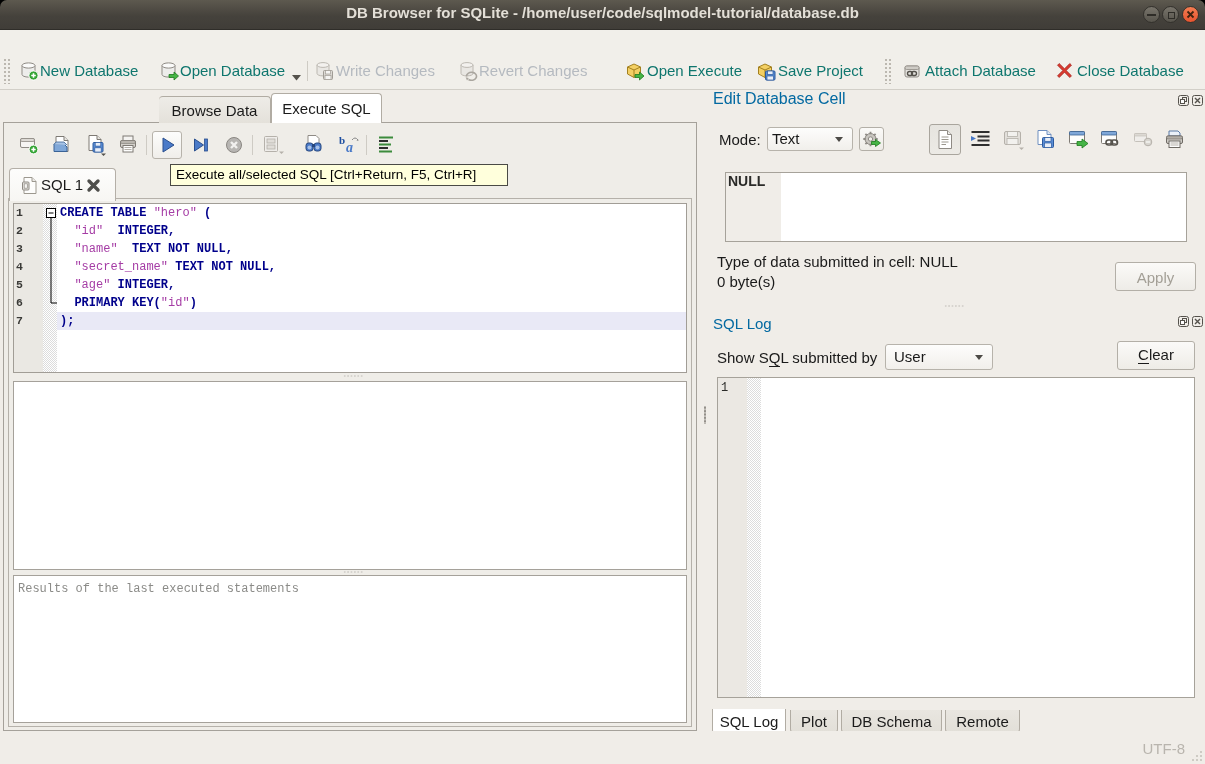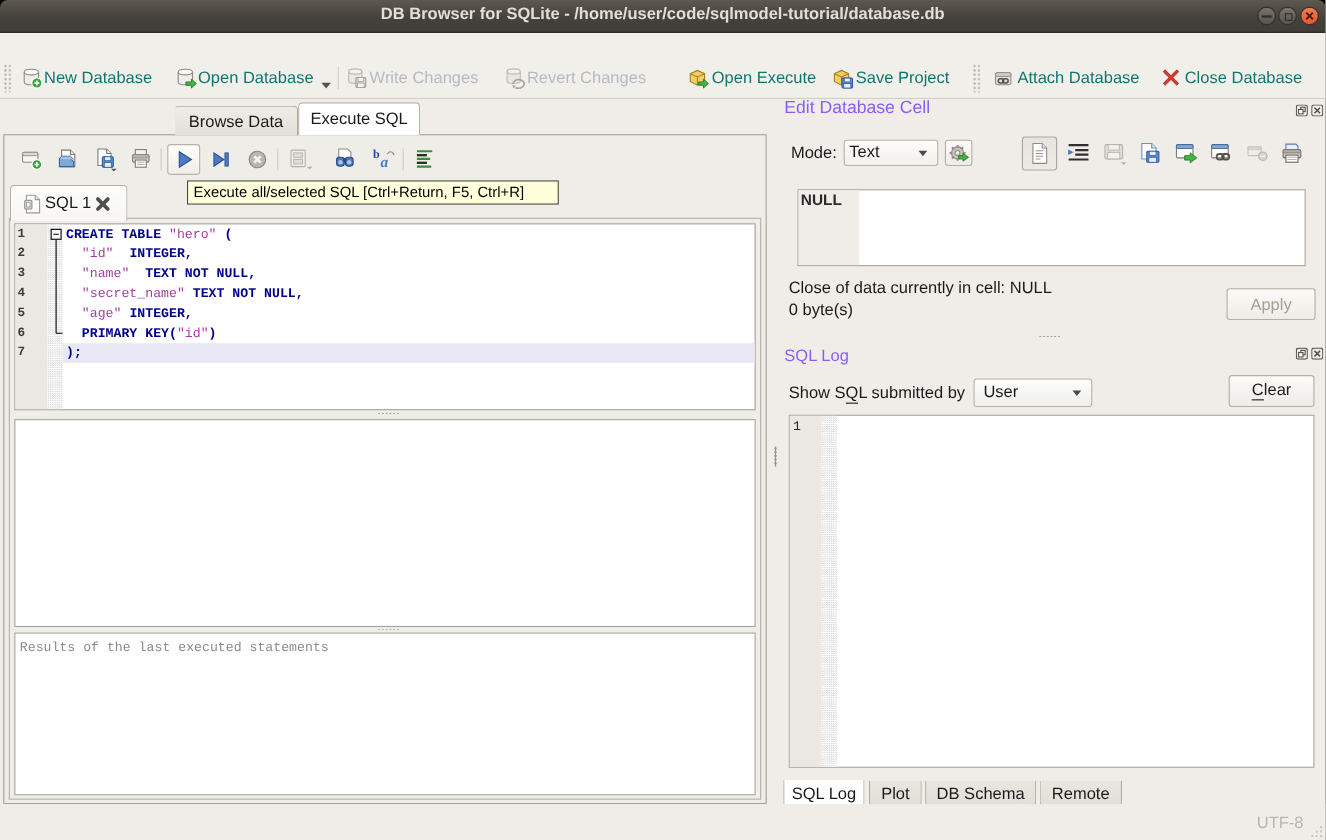--- a/index.html
+++ b/index.html
@@ -43,21 +43,21 @@
 #edtext{position:absolute;left:43px;top:0;width:629px;height:168px;}
 .lnum{position:absolute;left:2px;font-weight:bold;color:#3a3a37;font-size:11.5px;line-height:18px;}
 .cl{position:absolute;left:3px;white-space:pre;color:#00008b;font-weight:bold;}
 .cl .s{color:#a53ca5;font-weight:normal;}
 #hl7{position:absolute;left:43px;top:108px;width:629px;height:18px;background:#e9e9f6;}
 
 .whitebox{position:absolute;box-sizing:border-box;border:1px solid #a5a19a;background:#fff;}
 .dots-h{position:absolute;width:20px;height:2px;background-image:radial-gradient(#94908a 0.8px,transparent 1px);background-size:3.4px 2px;}
 .dots-v{position:absolute;width:2px;height:18px;background-image:radial-gradient(#94908a 0.8px,transparent 1px);background-size:2px 3.4px;}
 
-.dtitle{position:absolute;font-size:15px;color:#8b5cf6;}
+.dtitle{position:absolute;font-size:15px;color:#0369a1;}
 .dockico{position:absolute;width:11px;height:11px;}
 .rlabel{position:absolute;font-size:15px;color:#1a1a1a;}
 .combo{position:absolute;box-sizing:border-box;border:1px solid #b7b3ab;border-radius:3px;background:linear-gradient(#fdfdfc,#f1efeb);font-size:15px;color:#1a1a1a;}
 .combo .arr{position:absolute;right:9px;top:50%;margin-top:-2px;width:0;height:0;border-left:4.5px solid transparent;border-right:4.5px solid transparent;border-top:5px solid #4c4a46;}
 .btn{position:absolute;box-sizing:border-box;border:1px solid #b3afa7;border-radius:3px;background:linear-gradient(#fbfaf8,#eeece7);font-size:15px;text-align:center;}
 #nullbox{position:absolute;left:725px;top:172px;width:462px;height:70px;box-sizing:border-box;border:1px solid #a6a29a;background:#fff;}
 #nullcol{position:absolute;left:0;top:0;width:55px;height:68px;background:#f0ede8;}
 #logbox{position:absolute;left:717px;top:377px;width:478px;height:321px;box-sizing:border-box;border:1px solid #a6a29a;background:#fff;}
 .btab{position:absolute;box-sizing:border-box;border:1px solid #b1aca3;border-radius:0 0 4px 4px;border-top:none;background:linear-gradient(#e9e6e0,#e2dfd8);font-size:15px;color:#1a1a1a;text-align:center;}
 .btab.active{background:#fff;}
@@ -412,21 +412,21 @@
 <rect x="5" y="12" width="11" height="6.5" fill="#fdfdfc" stroke="#6e6a64"></rect>
 <path d="M6.5 14 h8 M6.5 16 h8" stroke="#b5b1aa" stroke-width="1"></path>
 </svg>
     </div>
 
 <div id="nullbox">
   <div id="nullcol"></div>
   <span style="position:absolute;left:2px;top:0px;font-size:14px;font-weight:bold;color:#2a2a28;">NULL</span>
 </div>
 
-<div class="rlabel" style="left:717px;top:253px;">Close of data currently in cell: NULL</div>
+<div class="rlabel" style="left:717px;top:253px;">Type of data submitted in cell: NULL</div>
 <div class="rlabel" style="left:717px;top:273px;">0 byte(s)</div>
 <div class="btn" style="left:1115px;top:262px;width:81px;height:29px;line-height:29px;color:#a39f96;">Apply</div>
 
 <div class="dtitle" style="left:713px;top:315px;">SQL Log</div>
 <div class="dockico" style="left:1178px;top:316px;">
       <svg width="11" height="11" viewBox="0 0 11 11">
         <rect x="0.5" y="0.5" width="10" height="10" rx="2" fill="none" stroke="#55524c"></rect>
         <rect x="4.5" y="2.5" width="4" height="4" fill="none" stroke="#55524c"></rect>
         <rect x="2.5" y="4.5" width="4" height="4" fill="#fff" stroke="#55524c"></rect>
       </svg>

